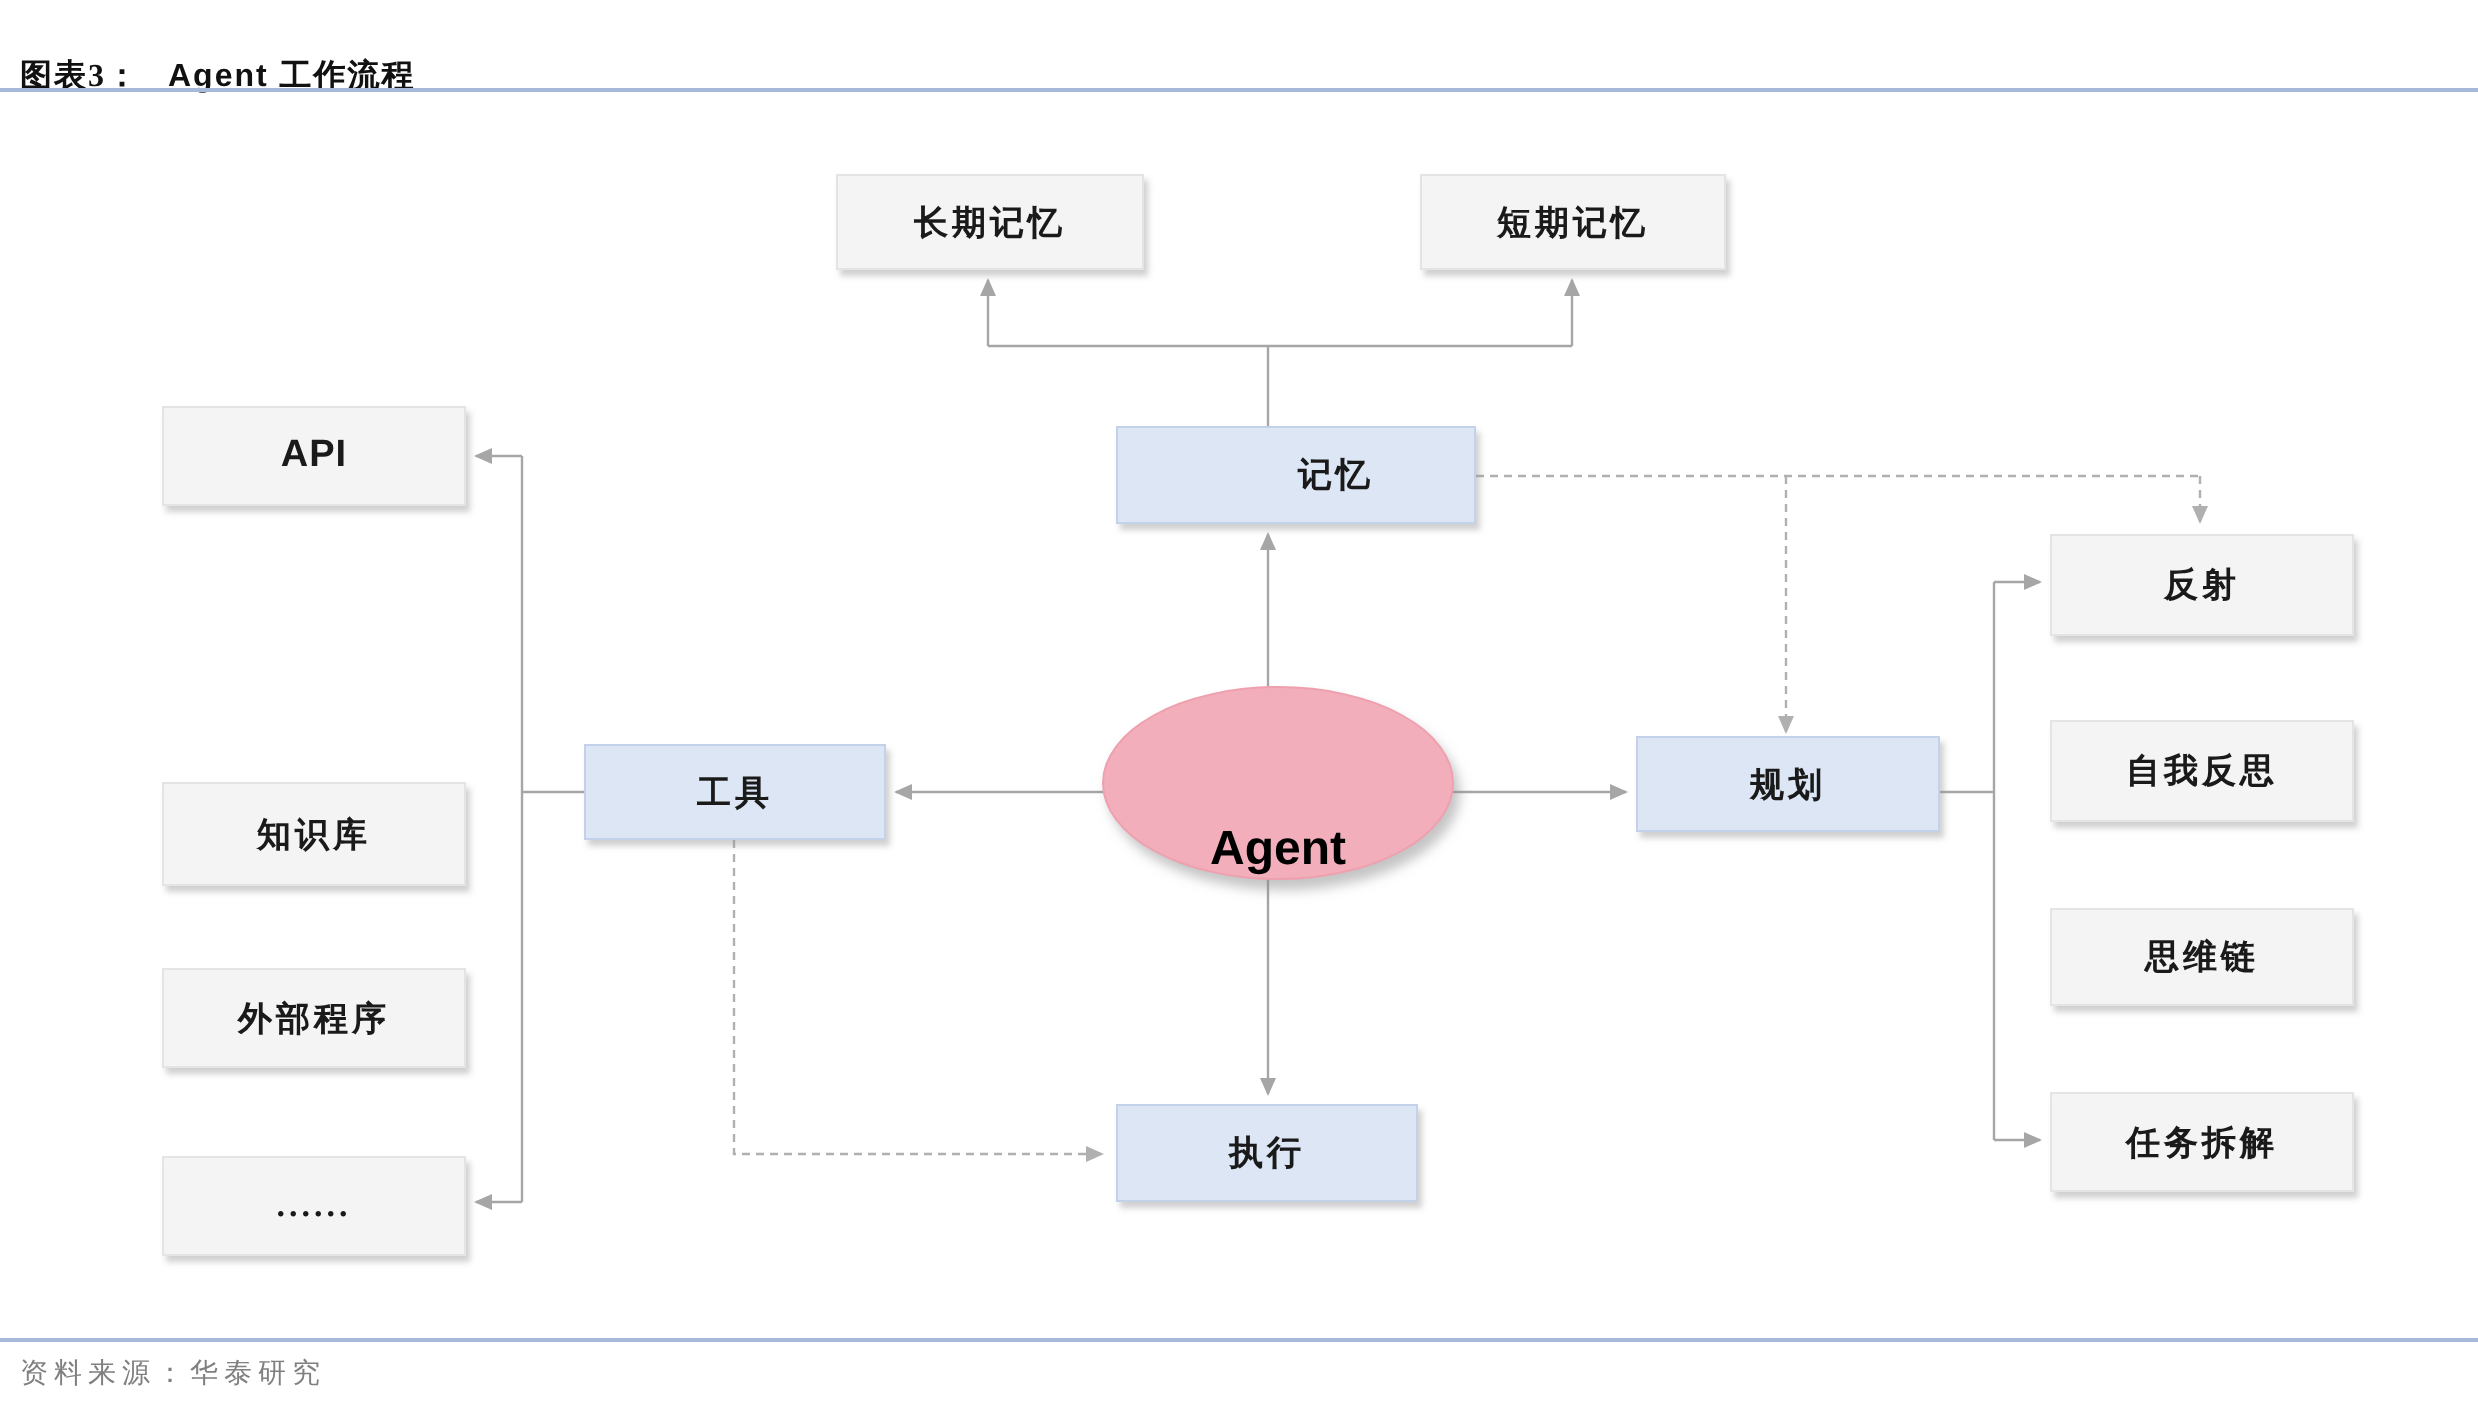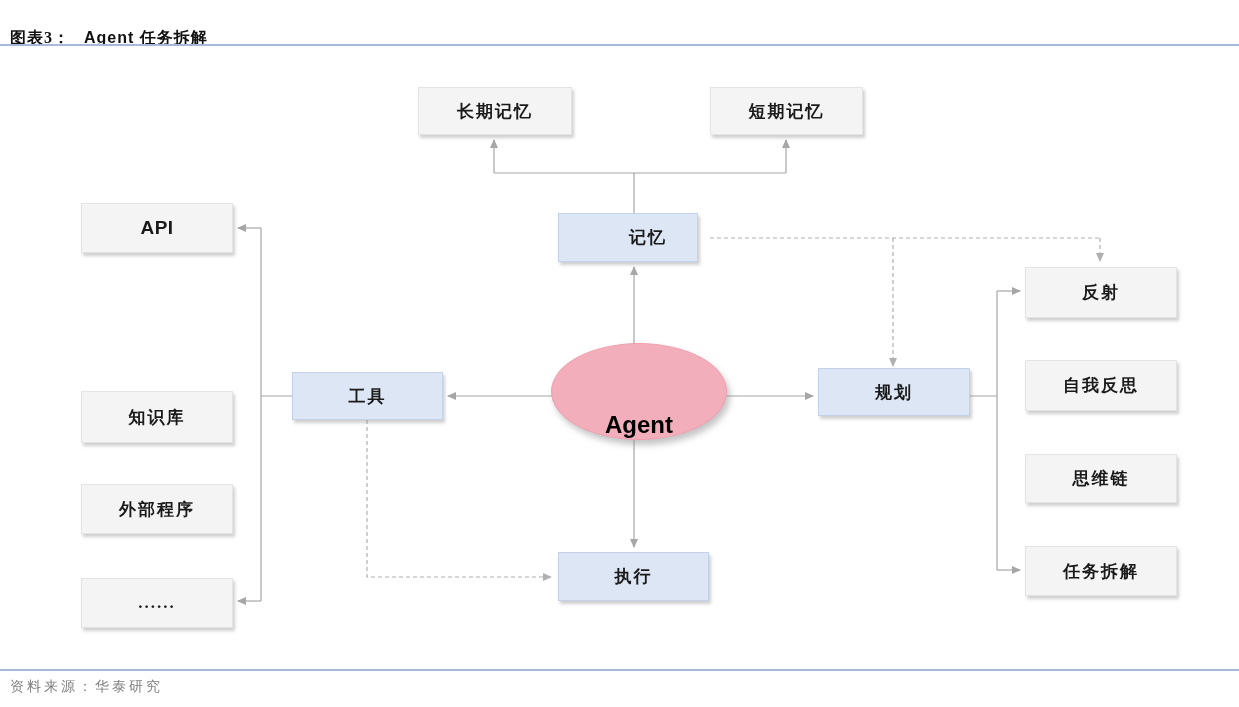--- a/index.html
+++ b/index.html
@@ -43,21 +43,21 @@
        color:#000000;font-weight:bold;font-size:24px;font-family:"Liberation Sans",sans-serif;
        box-shadow:3px 5px 6px rgba(140,140,140,0.5);}
 </style>
 </head>
 <body>
 
 <div class="page">
 
   <div class="hdr">
     <span class="lbl">图表3：</span>
-    <span class="ttl">Agent 任务拆解</span>
+    <span class="ttl">Agent 工作流程</span>
   </div>
   <div class="rule top"></div>
 
   <svg class="wires" width="1239" height="707">
     <defs>
       <marker id="arr" markerWidth="9" markerHeight="8" refX="8" refY="4" orient="auto" markerUnits="userSpaceOnUse">
         <path d="M0,0 L9,4 L0,8 Z" fill="#a6a6a6"></path>
       </marker>
       <marker id="arrd" markerWidth="9" markerHeight="8" refX="8" refY="4" orient="auto" markerUnits="userSpaceOnUse">
         <path d="M0,0 L9,4 L0,8 Z" fill="#b0b0b0"></path>
@@ -87,21 +87,21 @@
     <path class="edge-d" d="M367,420 L367,577 L551,577" marker-end="url(#arrd)"></path>
   </svg>
 
   <div class="box gray" style="left:418px;top:87px;width:154px;height:48px;">
       <span>长期记忆</span>
     </div>
   <div class="box gray" style="left:710px;top:87px;width:153px;height:48px;">
       <span>短期记忆</span>
     </div>
 
-  <div class="box blue" style="left:558px;top:213px;width:140px;height:49px;padding-left:40px;">
+  <div class="box blue" style="left:558px;top:213px;width:180px;height:49px;padding-left:40px;">
       <span>记忆</span>
     </div>
   <div class="box blue" style="left:292px;top:372px;width:151px;height:48px;">
       <span>工具</span>
     </div>
   <div class="box blue" style="left:818px;top:368px;width:152px;height:48px;">
       <span>规划</span>
     </div>
   <div class="box gray latin" style="left:81px;top:203px;width:152px;height:50px;">
       <span>API</span>

